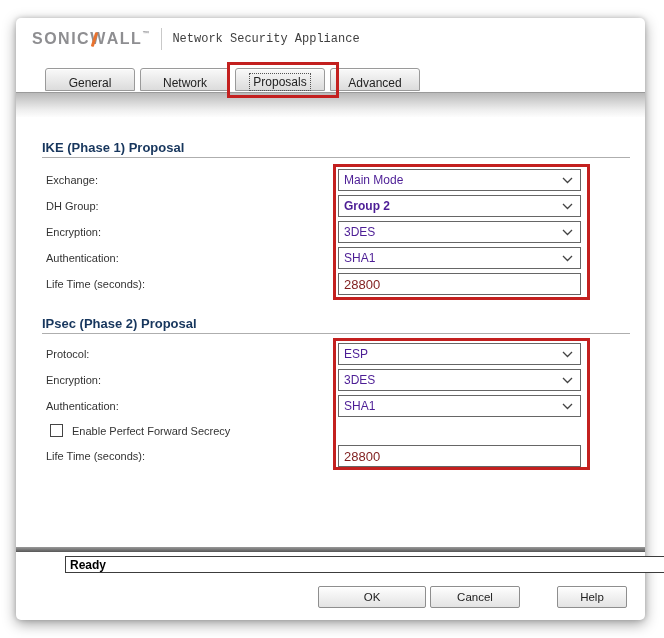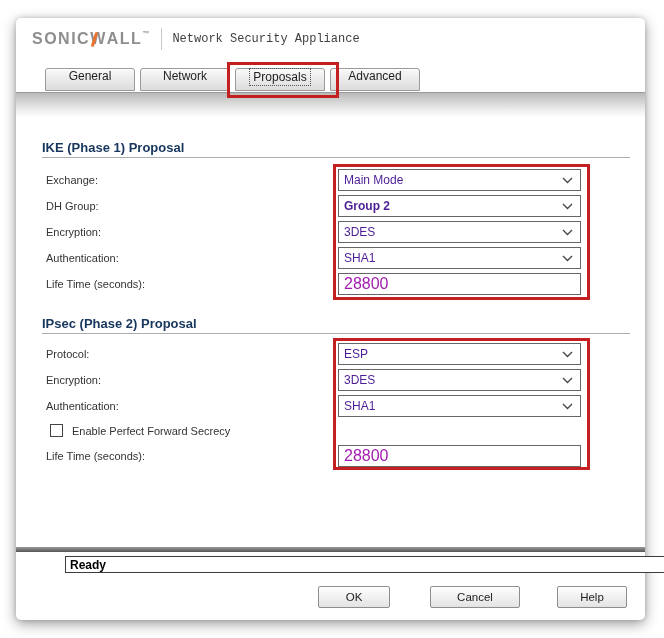--- a/index.html
+++ b/index.html
@@ -40,21 +40,21 @@
   .brand .tm { font-size: 7px; vertical-align: top; letter-spacing: 0; }
   .brand-divider { width: 1px; height: 22px; background: #c9c9c9; margin: 0 10px 0 12px; }
   .product-name { font-size: 12px; color: #3f3f3f; font-family: Liberation Mono, monospace; }
 
   
   .tab {
     position: absolute; top: 50px; height: 23px; width: 90px;
     background: linear-gradient(#f9f9f9, #dcdcdc);
     border: 1px solid #9a9a9a;
     border-radius: 3px 3px 0 0;
-    display: flex; align-items: flex-start; justify-content: center;
+    display: flex; align-items: flex-end; justify-content: center;
     font-size: 12px; color: #222;
     box-shadow: inset 0 1px 0 #fff;
     cursor: default;
   }
   .tab-focus {
     outline: 1px dotted #555;
     padding: 1px 3px;
   }
   .tabstrip-bar {
     position: absolute; left: 0; top: 74px; width: 629px; height: 25px;
@@ -90,21 +90,21 @@
     background: #fff; border: 1px solid #666;
     display: flex; align-items: center; justify-content: space-between;
     padding: 0 7px 0 5px;
     font-size: 12px; color: #4c1d95; cursor: default;
   }
   .chevron { display: flex; align-items: center; }
   .text-input {
     position: absolute; left: 322px; width: 243px; height: 22px;
     background: #fff; border: 1px solid #666;
     padding: 0 5px;
-    font-size: 16px; color: #a21caf;
+    font-size: 13px; color: #7f1d1d;
     font-family: "Liberation Sans", sans-serif;
   }
   .checkbox {
     position: absolute; left: 34px; width: 13px; height: 13px;
     background: #fff; border: 1px solid #444;
     cursor: pointer;
   }
   .checkbox-label {
     position: absolute; left: 56px;
     font-size: 11px; color: #333; white-space: nowrap;
@@ -127,21 +127,21 @@
   .btn {
     position: absolute; top: 568px; height: 22px;
     background: linear-gradient(#fefefe, #e3e3e3);
     border: 1px solid #8e8e8e;
     border-radius: 2px;
     font-size: 11.5px; color: #222;
     display: flex; align-items: center; justify-content: center;
     cursor: pointer;
     box-shadow: inset 0 1px 0 #fff;
   }
-  .btn-ok { left: 302px; width: 72px; }
+  .btn-ok { left: 302px; width: 108px; }
   .btn-cancel { left: 414px; width: 90px; }
   .btn-help { left: 541px; width: 70px; }
 </style>
 </head>
 <body>
 
 <div id="canvas">
   <div class="dialog">
 
     <div class="brand-row">

